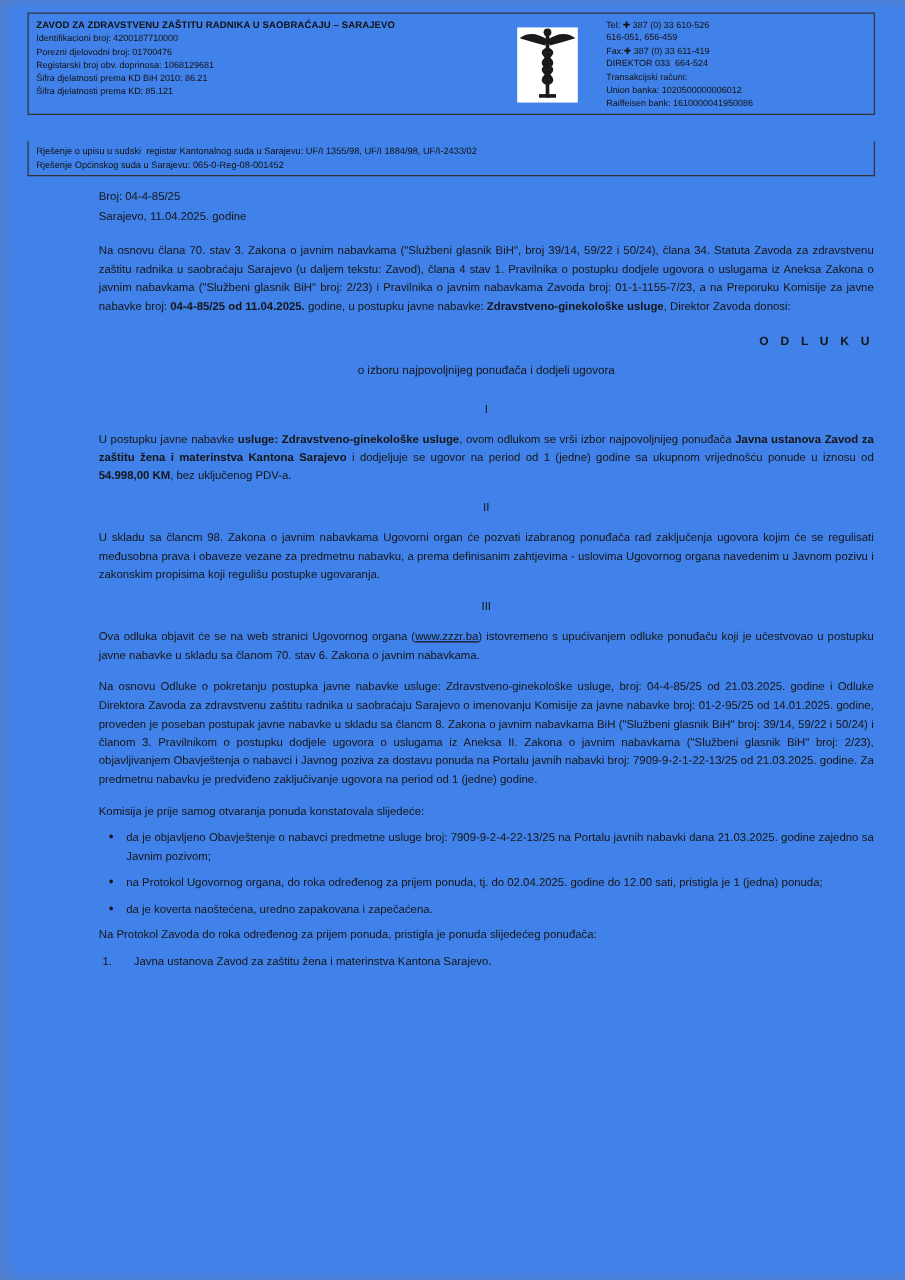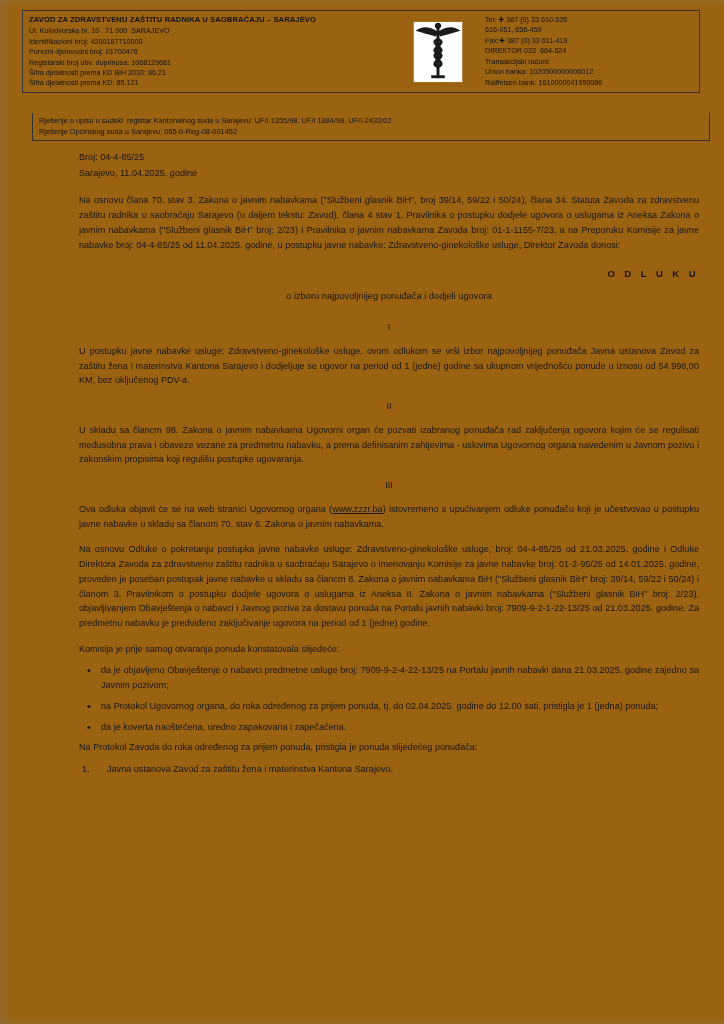--- a/index.html
+++ b/index.html
@@ -12,21 +12,21 @@
     height: 1024px;
     font-family: "Liberation Sans", sans-serif;
     color: #111;
     position: relative;
     overflow: hidden;
   }
   .page {
     position: relative;
     width: 724px;
     height: 1024px;
-    background: #a16207;
+    background: #3b82f6;
     box-sizing: border-box;
     padding: 0;
     filter: grayscale(10%);
   }
 
   
   .letterhead {
     position: absolute;
     left: 22px;
     top: 10px;
@@ -74,42 +74,41 @@
     position: absolute;
     left: 22px;
     top: 113px;
     width: 678px;
     border: 1px solid #333;
     border-top: none;
     box-sizing: border-box;
     font-size: 7.4px;
     line-height: 1.5;
     padding: 2px 6px 3px 6px;
-    margin-left: 10px;
   }
   .registry .r-line { white-space: pre; }
 
   
   .doc-body {
     position: absolute;
     left: 55px;
     top: 150px;
     width: 620px;
     font-size: 9.1px;
     line-height: 1.62;
     text-align: justify;
     color: #151515;
     margin-left: 24px;
   }
   .meta-line { margin: 0 0 1px 0; }
   .meta-block { margin-bottom: 13px; }
 
   p.para { margin: 0 0 11px 0; text-align: justify; }
   p.para.tight { margin-bottom: 7px; }
-  .b { font-weight: normal; }
+  .b { font-weight: bold; }
   .u { text-decoration: underline; }
 
   .title-odluka {
     text-align: right;
     font-weight: bold;
     letter-spacing: 3.4px;
     font-size: 9.6px;
     margin: 14px 0 7px 0;
   }
   .subtitle-odluka {
@@ -185,21 +184,20 @@
   }
 </style>
 </head>
 <body>
 
 <div class="page">
 
   <div class="letterhead">
     <div class="lh-left">
       <div class="lh-title">ZAVOD ZA ZDRAVSTVENU ZAŠTITU RADNIKA U SAOBRAĆAJU – SARAJEVO</div>
-      <div class="lh-line">Ul. Kolodvorska br. 10   71 000  SARAJEVO</div>
       <div class="lh-line">Identifikacioni broj: 4200187710000</div>
       <div class="lh-line">Porezni djelovodni broj: 01700476</div>
       <div class="lh-line">Registarski broj obv. doprinosa: 1068129681</div>
       <div class="lh-line">Šifra djelatnosti prema KD BiH 2010: 86.21</div>
       <div class="lh-line">Šifra djelatnosti prema KD: 85.121</div>
     </div>
     <div class="lh-mid">
       <svg class="emblem" viewBox="0 0 54 66">
         <rect x="2" y="2" width="50" height="62" fill="#ffffff" stroke="none"></rect>
 

